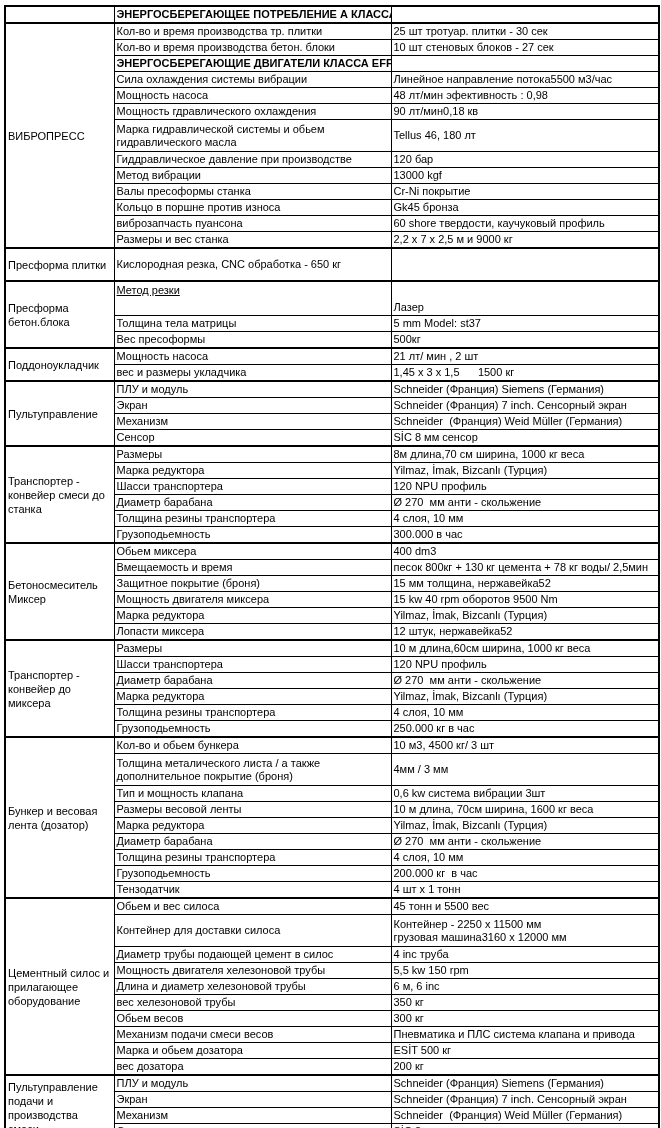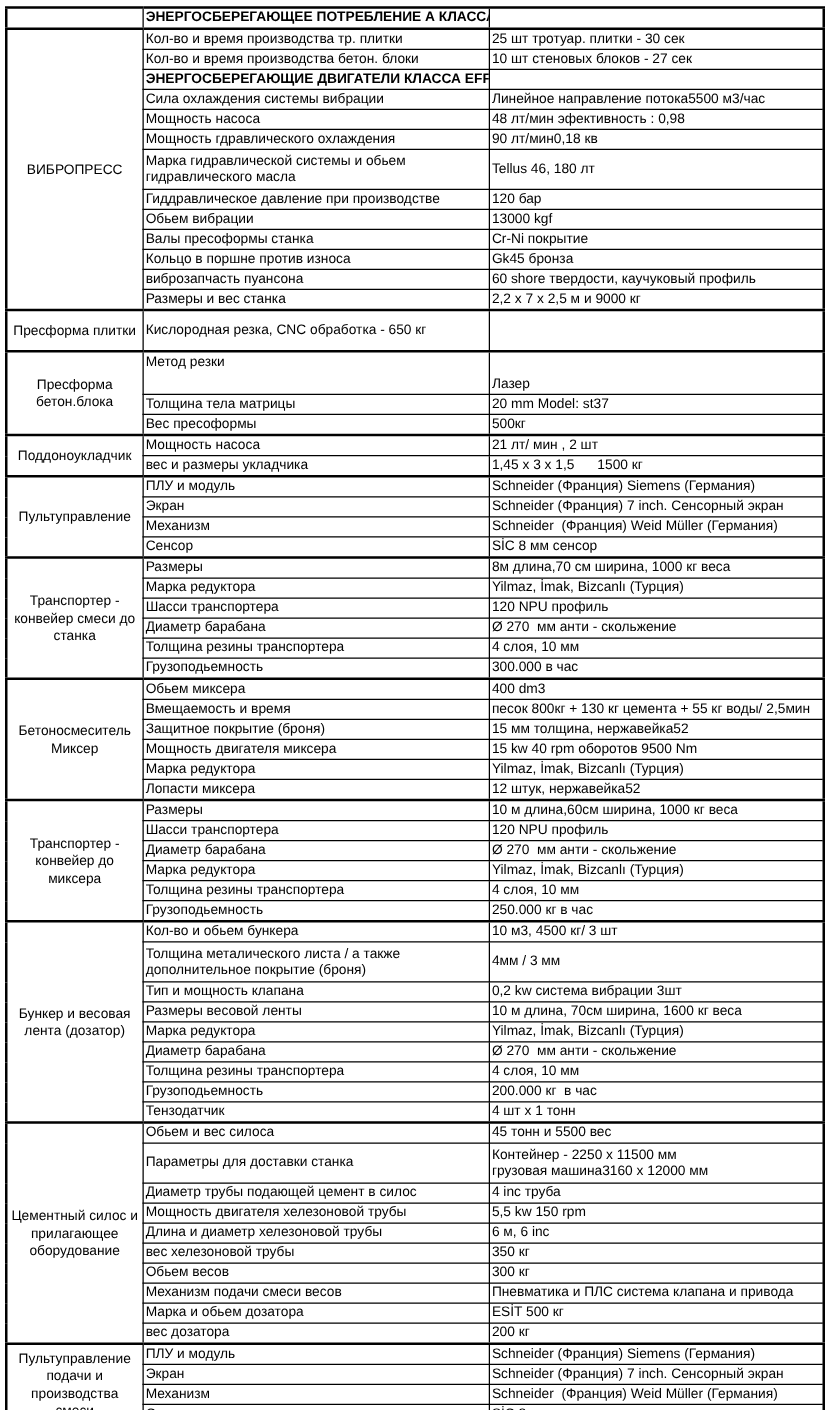--- a/index.html
+++ b/index.html
@@ -18,26 +18,26 @@
   td {
     border:1px solid #000;
     font-size:11px; line-height:13px;
     padding:0 2px; height:15px;
     vertical-align:middle; overflow:hidden;
     white-space:pre;
   }
   tr.tall td { height:31px; }
   tr.sec-start td { border-top:2px solid #000; }
   td.cat {
-    text-align:center; white-space:pre-line; line-height:14px;
+    text-align:left; white-space:pre-line; line-height:14px;
   }
   td.param { text-align:left; }
   td.value { text-align:left; }
   td.bold { font-weight:bold; }
-  td.vtop { vertical-align:top; padding-top:2px; }
+  td.vtop { vertical-align:top; padding-top:2px;text-decoration:underline; }
   td.vbottom { vertical-align:bottom; padding-bottom:1px; }
 </style>
 </head>
 <body>
 
 <div>
   <table class="spec">
     <colgroup>
       <col class="c-cat">
       <col class="c-param">
@@ -77,21 +77,21 @@
         <tr class="tall">
           <td class="param">Марка гидравлической системы и обьем
 гидравлического масла</td>
           <td class="value">Tellus 46, 180 лт</td>
         </tr>
         <tr>
           <td class="param">Гиддравлическое давление при производстве</td>
           <td class="value">120 бар</td>
         </tr>
         <tr>
-          <td class="param">Обьем вибрации</td>
+          <td class="param">Метод вибрации</td>
           <td class="value">13000 kgf</td>
         </tr>
         <tr>
           <td class="param">Валы пресоформы станка</td>
           <td class="value">Cr-Ni покрытие</td>
         </tr>
         <tr>
           <td class="param">Кольцо в поршне против износа</td>
           <td class="value">Gk45 бронза</td>
         </tr>
@@ -109,21 +109,21 @@
           <td class="value"></td>
         </tr>
         <tr class="tall sec-start">
           <td class="cat" rowspan="3">Пресформа
 бетон.блока</td>
           <td class="param vtop">Метод резки</td>
           <td class="value vbottom">Лазер</td>
         </tr>
         <tr>
           <td class="param">Толщина тела матрицы</td>
-          <td class="value">20 mm Model: st37</td>
+          <td class="value">5 mm Model: st37</td>
         </tr>
         <tr>
           <td class="param">Вес пресоформы</td>
           <td class="value">500кг</td>
         </tr>
         <tr class="sec-start">
           <td class="cat" rowspan="2">Поддоноукладчик</td>
           <td class="param">Мощность насоса</td>
           <td class="value">21 лт/ мин , 2 шт</td>
         </tr>
@@ -176,21 +176,21 @@
           <td class="value">300.000 в час</td>
         </tr>
         <tr class="sec-start">
           <td class="cat" rowspan="6">Бетоносмеситель
 Миксер</td>
           <td class="param">Обьем миксера</td>
           <td class="value">400 dm3</td>
         </tr>
         <tr>
           <td class="param">Вмещаемость и время</td>
-          <td class="value">песок 800кг + 130 кг цемента + 55 кг воды/ 2,5мин</td>
+          <td class="value">песок 800кг + 130 кг цемента + 78 кг воды/ 2,5мин</td>
         </tr>
         <tr>
           <td class="param">Защитное покрытие (броня)</td>
           <td class="value">15 мм толщина, нержавейка52</td>
         </tr>
         <tr>
           <td class="param">Мощность двигателя миксера</td>
           <td class="value">15 kw 40 rpm оборотов 9500 Nm</td>
         </tr>
         <tr>
@@ -234,21 +234,21 @@
           <td class="param">Кол-во и обьем бункера</td>
           <td class="value">10 м3, 4500 кг/ 3 шт</td>
         </tr>
         <tr class="tall">
           <td class="param">Толщина металического листа / а также
 дополнительное покрытие (броня)</td>
           <td class="value">4мм / 3 мм</td>
         </tr>
         <tr>
           <td class="param">Тип и мощность клапана</td>
-          <td class="value">0,2 kw система вибрации 3шт</td>
+          <td class="value">0,6 kw система вибрации 3шт</td>
         </tr>
         <tr>
           <td class="param">Размеры весовой ленты</td>
           <td class="value">10 м длина, 70см ширина, 1600 кг веса</td>
         </tr>
         <tr>
           <td class="param">Марка редуктора</td>
           <td class="value">Yilmaz, İmak, Bizcanlı (Турция)</td>
         </tr>
         <tr>
@@ -268,21 +268,21 @@
           <td class="value">4 шт х 1 тонн</td>
         </tr>
         <tr class="sec-start">
           <td class="cat" rowspan="10">Цементный силос и
 прилагающее
 оборудование</td>
           <td class="param">Обьем и вес силоса</td>
           <td class="value">45 тонн и 5500 вес</td>
         </tr>
         <tr class="tall">
-          <td class="param">Параметры для доставки станка</td>
+          <td class="param">Контейнер для доставки силоса</td>
           <td class="value">Контейнер - 2250 х 11500 мм
 грузовая машина3160 х 12000 мм</td>
         </tr>
         <tr>
           <td class="param">Диаметр трубы подающей цемент в силос</td>
           <td class="value">4 inc труба</td>
         </tr>
         <tr>
           <td class="param">Мощность двигателя хелезоновой трубы</td>
           <td class="value">5,5 kw 150 rpm</td>

